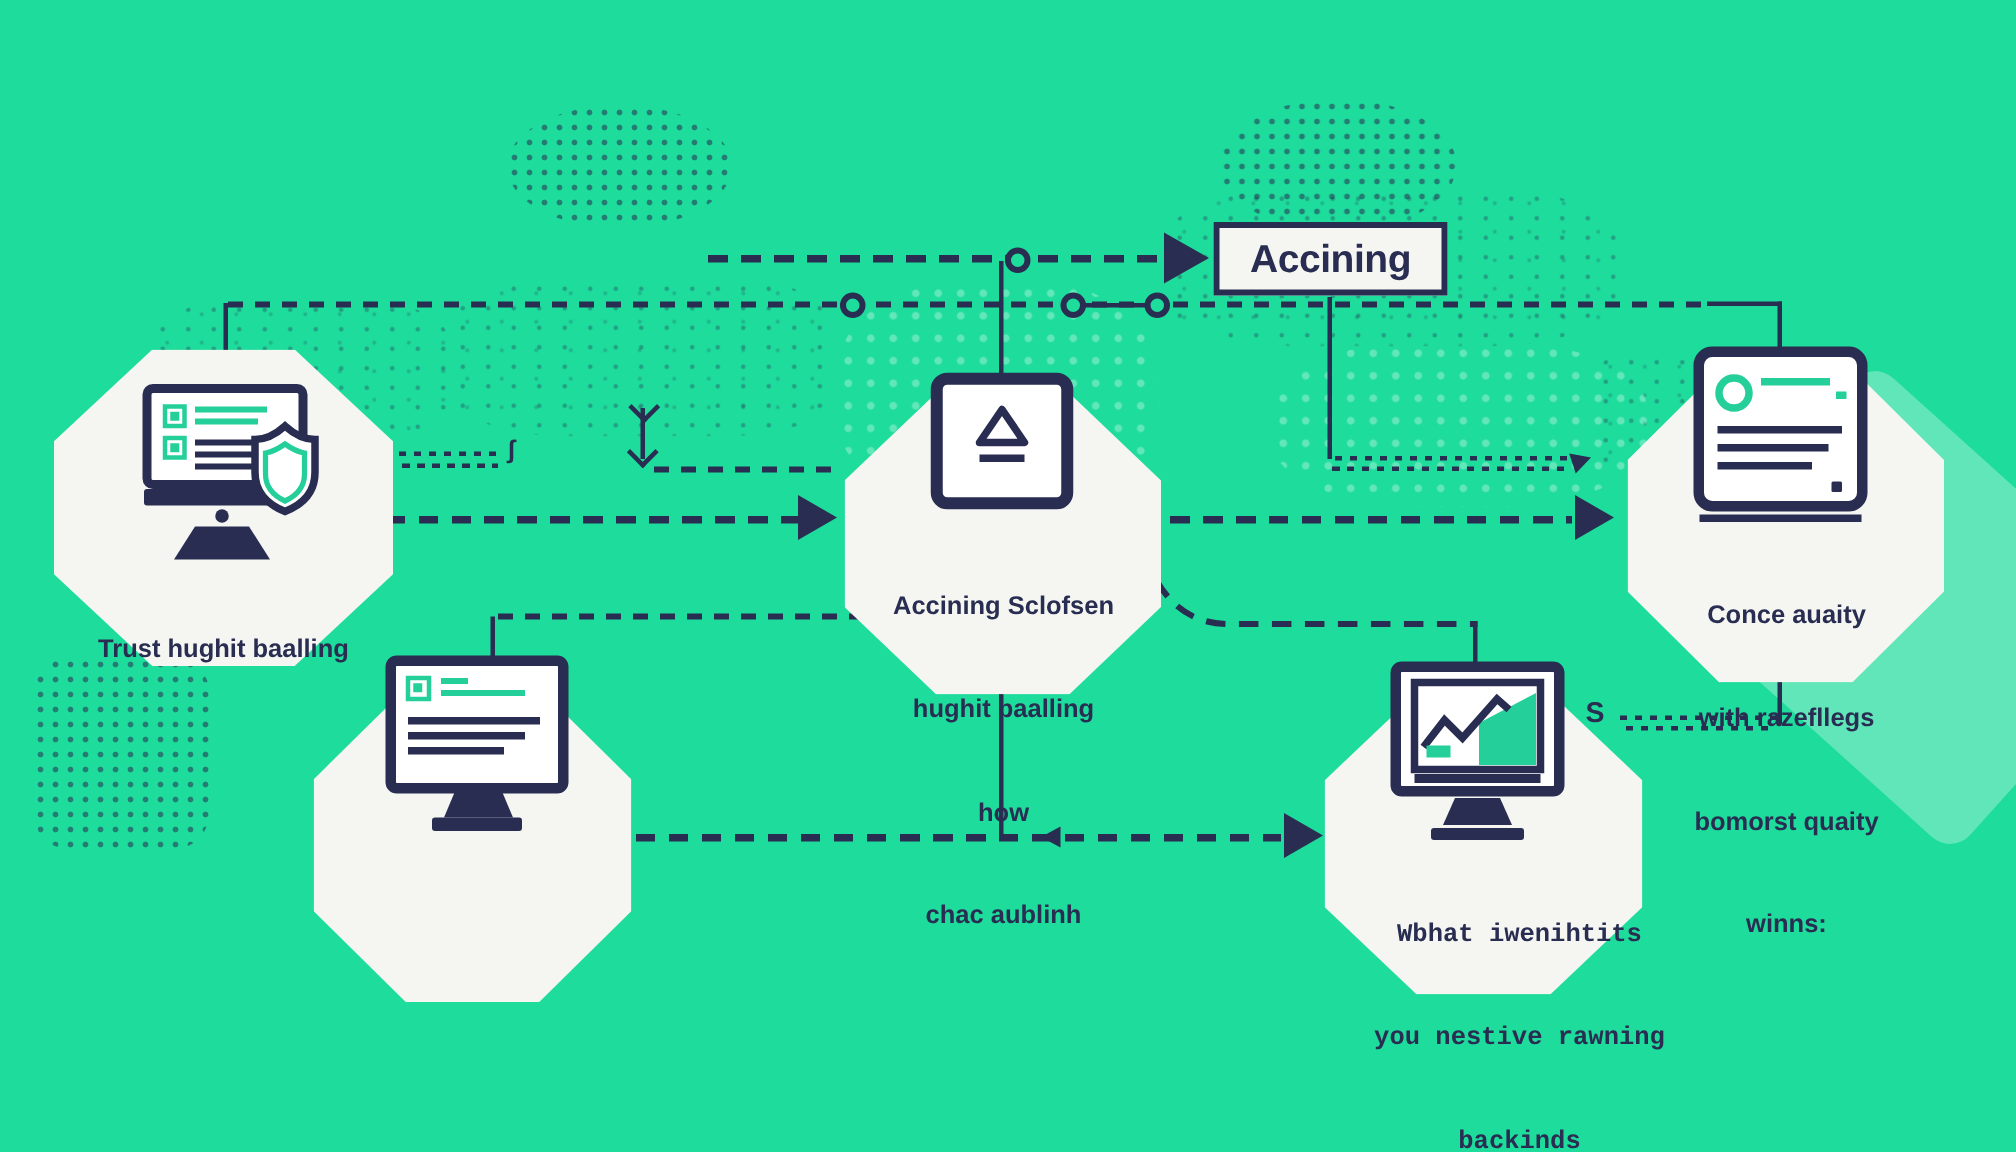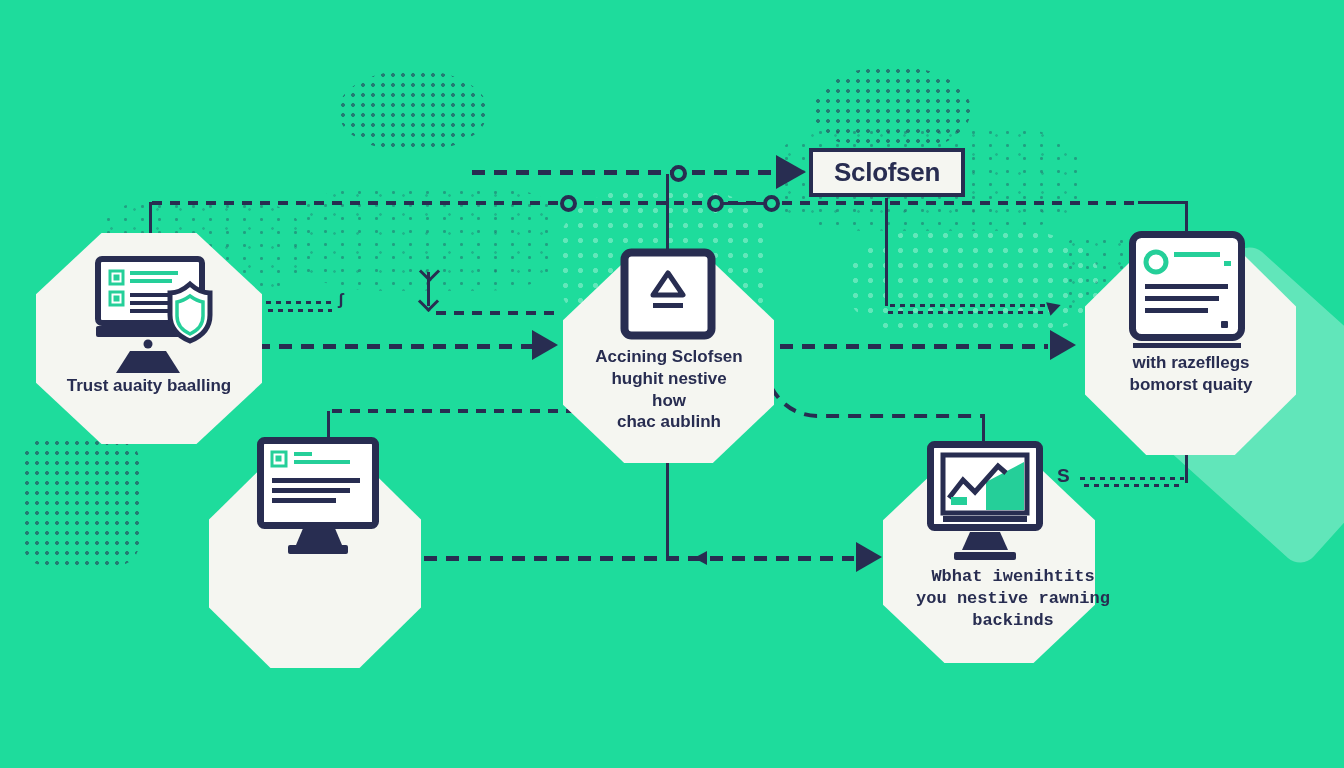--- a/index.html
+++ b/index.html
@@ -29,21 +29,21 @@
   .arrow-r.big{border-left-width:30px;border-top-width:17px;border-bottom-width:17px;}
   .arrow-r.small{border-left-width:13px;border-top-width:7px;border-bottom-width:7px;}
   .arrow-l.small{position:absolute;width:0;height:0;border-right:13px solid var(--navy);border-top:7px solid transparent;border-bottom:7px solid transparent;}
   .ring{position:absolute;width:9px;height:9px;border:4px solid var(--navy);border-radius:50%;background:var(--bg);}
   .chev{position:absolute;width:12px;height:12px;border-left:3px solid var(--navy);border-bottom:3px solid var(--navy);transform:rotate(-45deg);}
   .glyph{position:absolute;color:var(--navy);font-weight:bold;font-size:19px;line-height:1;}
   
   .octagon{position:absolute;background:var(--panel);clip-path:polygon(29% 0,71% 0,100% 29%,100% 71%,71% 100%,29% 100%,0 71%,0 29%);}
   .labelbox{position:absolute;background:var(--panel);border:4px solid var(--navy);box-sizing:border-box;display:flex;align-items:center;justify-content:center;font-weight:bold;font-size:26px;color:var(--navy);letter-spacing:-0.3px;}
   .node-text{position:absolute;width:206px;text-align:center;font-weight:bold;font-size:17px;line-height:1.28;color:var(--navy);}
-  .node-text span{display:block;}
+  .node-text span{display:block;margin-top:47px;}
   .icon{position:absolute;}
 </style>
 </head>
 <body>
 
 <div id="stage">
 
   <div class="dots" style="left:338px;top:70px;width:150px;height:82px;"></div>
   <div class="dots" style="left:813px;top:66px;width:158px;height:88px;"></div>
   <div class="dots" style="left:22px;top:438px;width:118px;height:128px;border-radius:20%;"></div>
@@ -169,35 +169,37 @@
     <rect x="17" y="15" width="84" height="58" fill="#ffffff" stroke="#282d51" stroke-width="5"></rect>
     <path d="M60 70 L60 42 L98 22 L98 70 Z" fill="#25cf99"></path>
     <polyline points="23,58 37,40 49,52 72,26 80,33" fill="none" stroke="#282d51" stroke-width="5"></polyline>
     <rect x="25" y="57" width="16" height="8" fill="#25cf99"></rect>
     <rect x="17" y="76" width="84" height="6" fill="#282d51"></rect>
     <path d="M44 92 L74 92 L82 110 L36 110 Z" fill="#282d51"></path>
     <rect x="28" y="112" width="62" height="8" rx="2" fill="#282d51"></rect>
   </svg>
 
   <div class="node-text" style="left:46px;top:375px;">
-    <span>Trust auaity baalling</span>
+    <span>Trust hughit baalling</span>
   </div>
   <div class="node-text" style="left:566px;top:346px;">
     <span>Accining Sclofsen</span>
-    <span>hughit nestive</span>
+    <span>hughit baalling</span>
     <span>how</span>
     <span>chac aublinh</span>
   </div>
   <div class="node-text" style="left:1088px;top:352px;">
+    <span>Conce auaity</span>
     <span>with razefllegs</span>
     <span>bomorst quaity</span>
+    <span>winns:</span>
   </div>
   <div class="node-text" style="left:910px;top:566px;font-family:Liberation Mono, monospace;">
     <span>Wbhat iwenihtits</span>
     <span>you nestive rawning</span>
     <span>backinds</span>
   </div>
 
   <div class="labelbox" style="left:809px;top:148px;width:156px;height:49px;">
-    <span>Sclofsen</span>
+    <span>Accining</span>
   </div>
 
 </div>
 
 </body></html>

